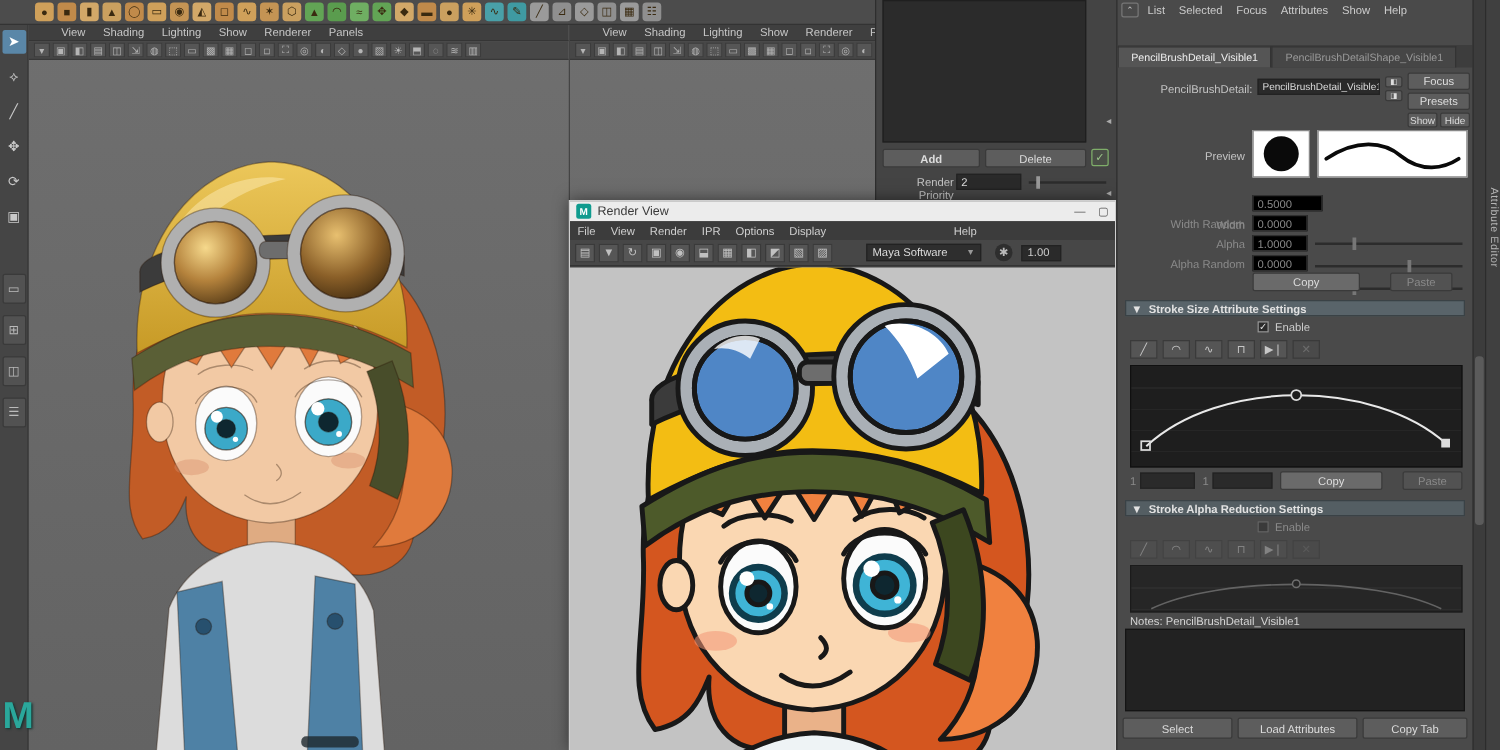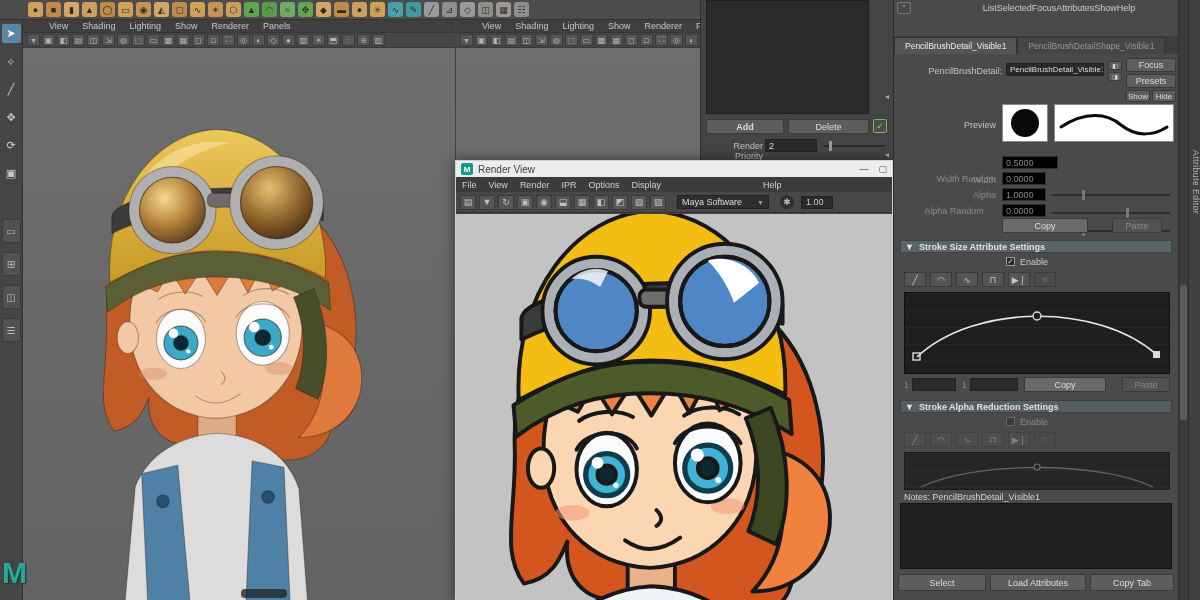--- a/index.html
+++ b/index.html
@@ -57,32 +57,32 @@
          display:flex;align-items:center;justify-content:center;border-radius:2px;}
   .rv-ctl{margin-left:auto;display:flex;gap:10px;color:#555;font-size:9px;}
   .rv-menu{height:15px;background:#3c3c3c;display:flex;gap:12px;align-items:center;padding-left:6px;
            color:#cfcfcf;}
   .rv-menu span:last-child{margin-left:90px;}
   .rv-tools{height:21px;background:#474747;display:flex;gap:3px;align-items:center;padding-left:4px;
             border-bottom:1px solid #333;}
   .rv-tools .i{width:16px;height:15px;background:#565656;border:1px solid #3a3a3a;color:#c0c0c0;
                font-size:9px;display:inline-flex;align-items:center;justify-content:center;}
   .rv-dd{width:92px;height:14px;background:#2e2e2e;border:1px solid #222;color:#ddd;display:flex;
-         align-items:center;padding:0 4px;margin-left:8px;}
+         align-items:center;padding:0 4px;margin-left:24px;}
   .rv-dd b{margin-left:auto;font-size:7px;color:#999;}
   .rv-gear{width:14px;height:14px;border-radius:50%;background:#2e2e2e;color:#bbb;display:flex;
            align-items:center;justify-content:center;margin-left:8px;}
   .rv-num{width:32px;height:13px;background:#2a2a2a;border:1px solid #222;color:#ccc;display:flex;
           align-items:center;padding-left:4px;margin-left:4px;}
   .rv-img{left:0;top:53px;width:436px;height:386px;background:#c3c3c3;overflow:hidden;}
 
   
   .ae{left:893px;top:0;width:307px;height:600px;background:#4a4a4a;z-index:9;
       border-left:1px solid #2d2d2d;}
-  .ae-menu{height:16px;display:flex;gap:0;align-items:center;padding-left:24px;color:#ccc;justify-content:center;}
+  .ae-menu{height:16px;display:flex;gap:11px;align-items:center;padding-left:24px;color:#ccc;}
   .ae-corner{left:3px;top:2px;width:14px;height:12px;border:1px solid #777;color:#bbb;
              display:flex;align-items:center;justify-content:center;font-size:7px;border-radius:2px;}
   .ae-tabs{left:0;top:36px;width:284px;height:18px;background:#3d3d3d;display:flex;align-items:flex-end;}
   .ae-tab{padding:3px 10px;color:#999;background:#464646;border:1px solid #333;border-bottom:none;
           font-size:8.5px;white-space:nowrap;overflow:hidden;max-width:148px;}
   .ae-tab.sel{background:#555;color:#eee;}
   .fld{background:#2a2a2a;border:1px solid #222;color:#ddd;display:flex;align-items:center;
        padding:0 3px;height:13px;overflow:hidden;white-space:nowrap;}
   .lbl{color:#c3c3c3;text-align:right;}
   .dim{color:#8a8a8a !important;}
@@ -484,21 +484,21 @@
     <div class="ab lbl dim" style="left:18px;top:174px;width:84px;">Width Random</div>
     <div class="ab fld dimfld" style="left:108px;top:172px;width:44px;">0.0000</div>
     <div class="ab slider" style="left:158px;top:178px;width:118px;">
         <i style="left:30px;background:#777;"></i>
       </div>
     <div class="ab lbl dim" style="left:30px;top:190px;width:72px;">Alpha</div>
     <div class="ab fld dimfld" style="left:108px;top:188px;width:44px;">1.0000</div>
     <div class="ab slider" style="left:158px;top:194px;width:118px;">
         <i style="left:74px;background:#777;"></i>
       </div>
-    <div class="ab lbl dim" style="left:18px;top:206px;width:84px;text-align:center;">Alpha Random</div>
+    <div class="ab lbl dim" style="left:18px;top:206px;width:84px;">Alpha Random</div>
     <div class="ab fld dimfld" style="left:108px;top:204px;width:44px;">0.0000</div>
     <div class="ab slider" style="left:158px;top:210px;width:118px;">
         <i style="left:30px;background:#777;"></i>
       </div>
 
     <div class="ab btn" style="left:108px;top:218px;width:86px;height:15px;background:#6a6a6a;">Copy</div>
     <div class="ab btn dim" style="left:218px;top:218px;width:50px;height:15px;background:#525252;">Paste</div>
 
     <div class="ab sect" style="left:6px;top:240px;width:272px;">
         <span>▼</span>

